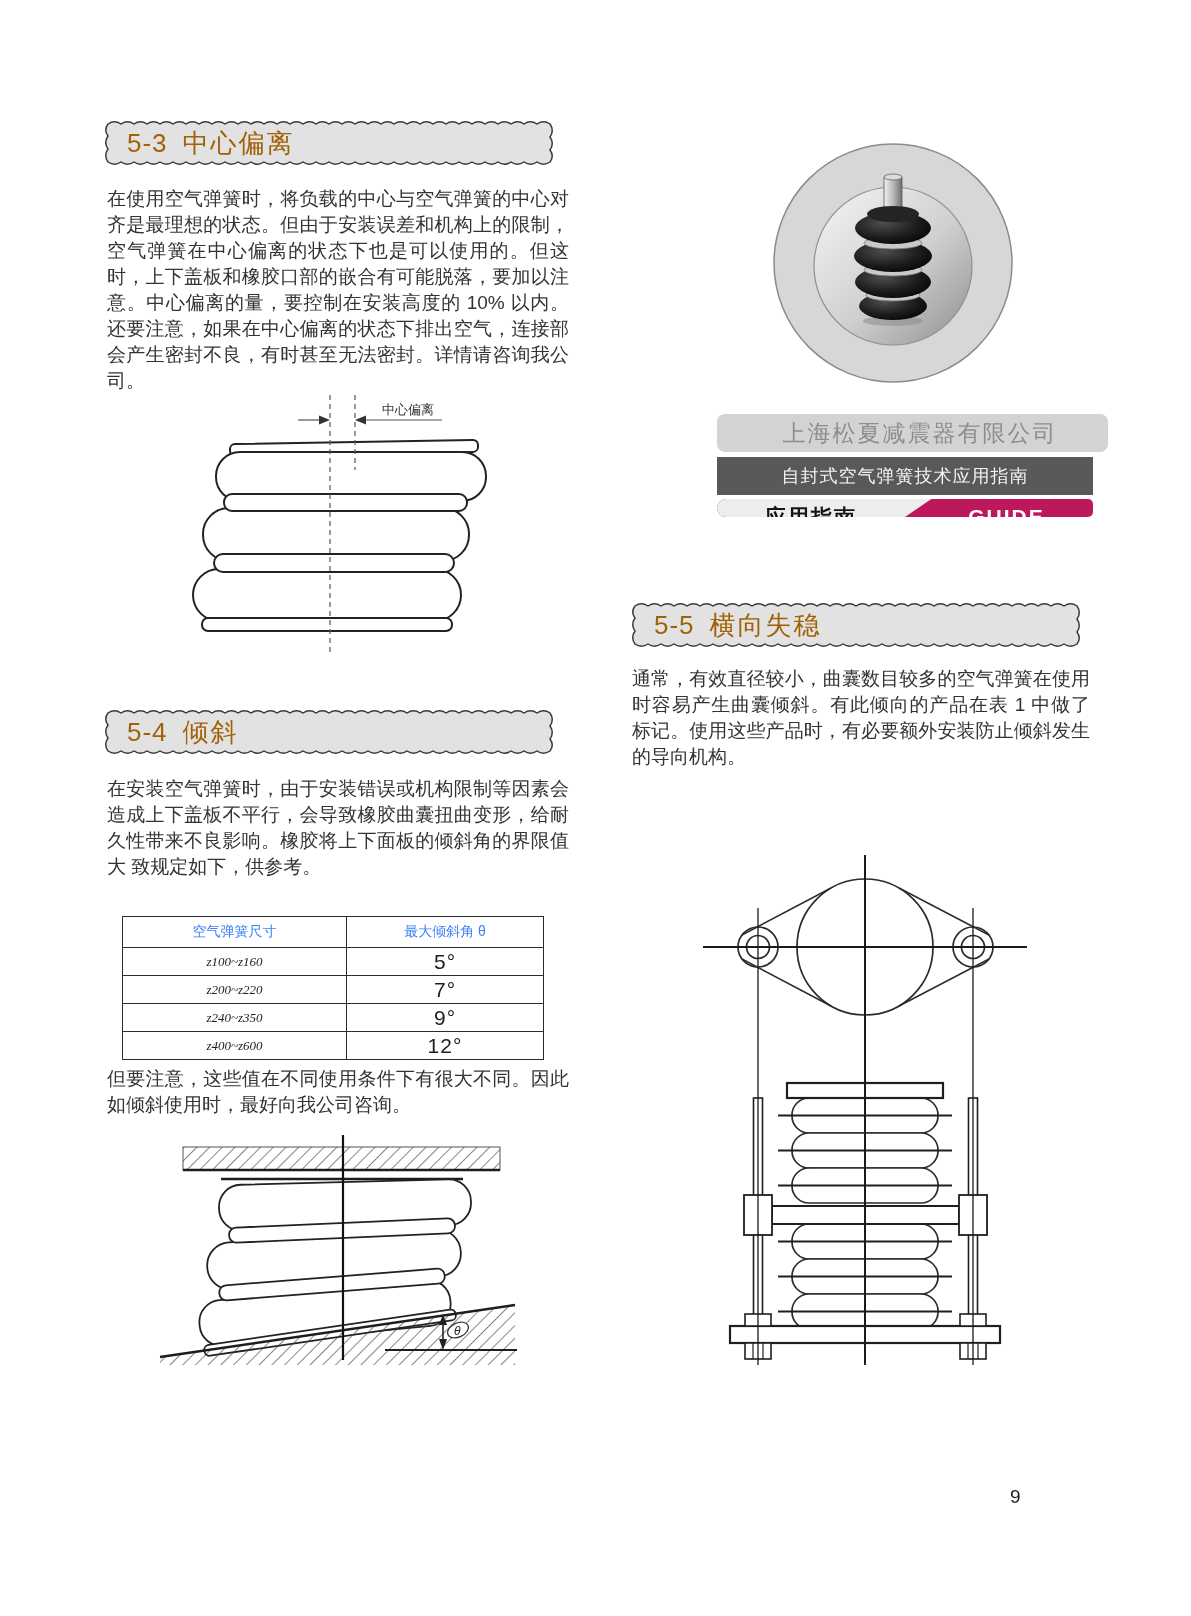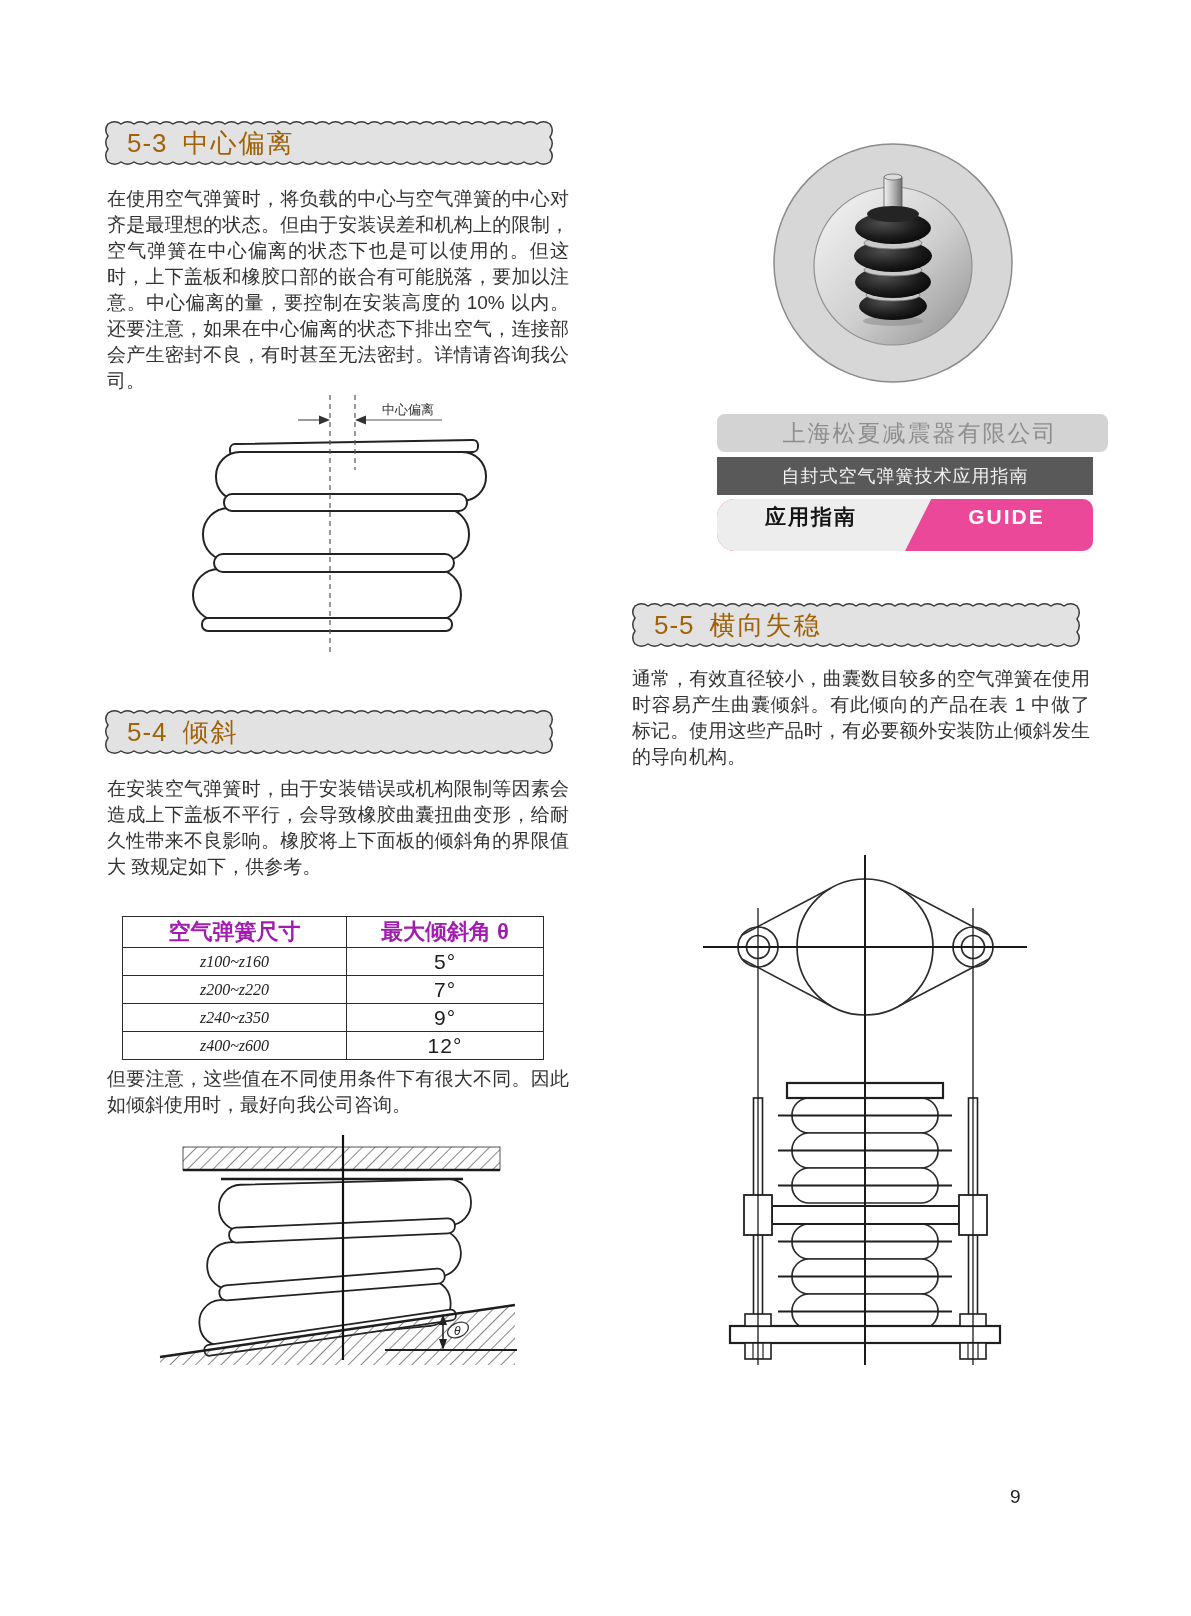--- a/index.html
+++ b/index.html
@@ -16,35 +16,35 @@
   .wavy-path{fill:#e2e2e2;stroke:#3c3c3c;stroke-width:1.5;}
 
   
   .para{position:absolute;font-size:19px;line-height:26px;color:#333333;
         text-align:justify;}
 
   
   .tilt-table{position:absolute;left:122px;top:916px;border-collapse:collapse;
               table-layout:fixed;}
   .tilt-table th,.tilt-table td{border:1.5px solid #2b2b2b;text-align:center;padding:0;}
-  .tilt-table th{width:223px;height:30px;font-size:22px;font-weight:700;color:#a21caf;}
+  .tilt-table th{width:223px;height:30px;font-size:14px;font-weight:400;color:#3b82f6;}
   .tilt-table th:last-child{width:196px;}
   .tilt-table td{height:27px;}
   .tilt-table td.size{font-family:"Liberation Serif","DejaVu Serif",serif;
-                      font-style:italic;font-size:16px;color:#222;}
+                      font-style:italic;font-size:13px;color:#222;}
   .tilt-table td.deg{font-size:21px;color:#1d1d1d;letter-spacing:1px;}
 
   
   .banner1{position:absolute;left:717px;top:414px;width:376px;height:38px;background:#d3d3d3;
            border-radius:8px;text-align:center;line-height:38px;font-size:23px;color:#8e8e8e;
            letter-spacing:2px;padding-left:15px;}
   .banner2{position:absolute;left:717px;top:457px;width:376px;height:38px;background:#595959;
            border-radius:0;text-align:center;line-height:38px;font-size:18px;color:#f4f4f4;
            letter-spacing:1px;}
-  .banner3{position:absolute;left:717px;top:499px;width:376px;height:52px;background:#ec4899;
+  .banner3{position:absolute;left:717px;top:499px;width:376px;height:18px;background:#be185d;
            border-radius:18px 10px 10px 18px;overflow:hidden;}
   .b3-left{position:absolute;left:0;top:0;width:100%;height:100%;background:#ededed;
            clip-path:polygon(0 0,57% 0,50% 100%,0 100%);}
   .b3-label-left{position:absolute;left:0;top:0;width:50%;text-align:center;line-height:36px;
            font-size:21px;font-weight:600;color:#151515;letter-spacing:2px;}
   .b3-label-right{position:absolute;right:0;top:0;width:46%;text-align:center;line-height:36px;
            font-size:21px;font-weight:700;color:#ffffff;letter-spacing:2px;}
 
   .diagram{position:absolute;}
   .page-num{position:absolute;left:1010px;top:1486px;font-size:19px;color:#1c1c1c;}

